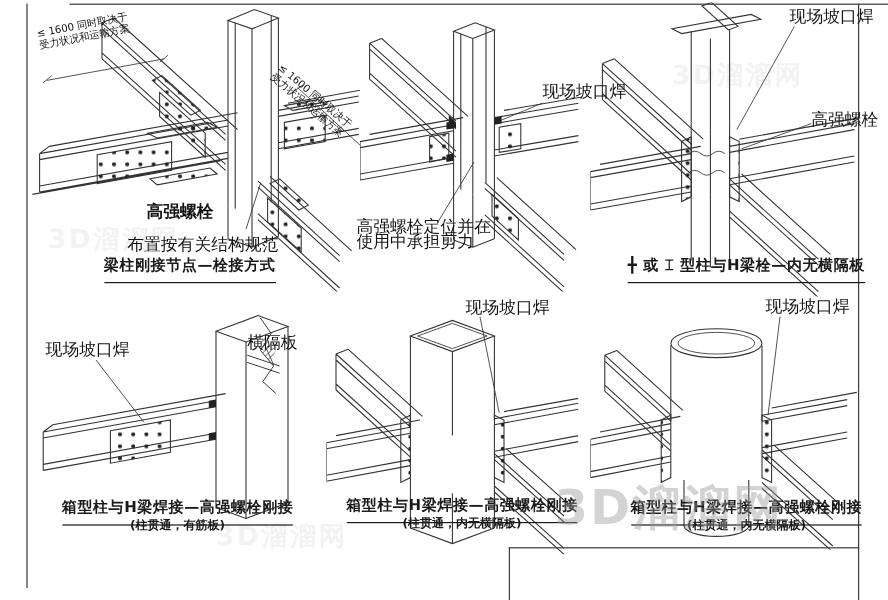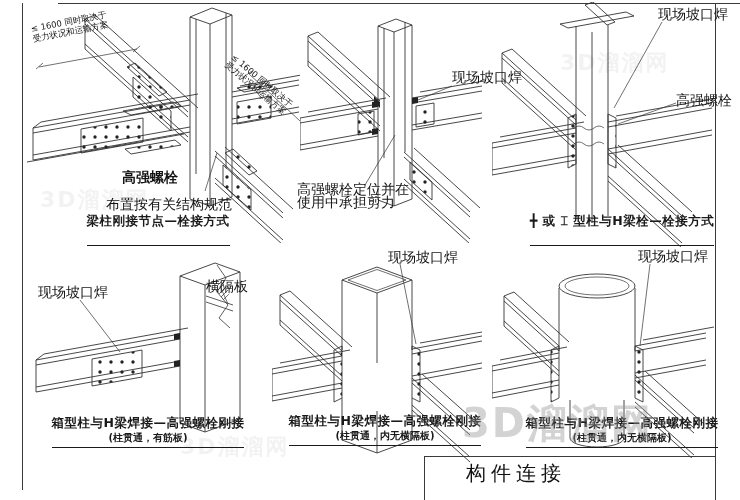--- a/index.html
+++ b/index.html
@@ -3,21 +3,21 @@
 <meta charset="utf-8">
 <style>
   html,body{margin:0;padding:0;background:#e8e8e8;}
   .sheet{position:relative;width:740px;height:500px;background:#ffffff;overflow:hidden;
          font-family:"DejaVu Sans","Liberation Sans",sans-serif;color:#1a1a1a;}
   .sheet svg{position:absolute;}
   .bline{position:absolute;}
   .lbl{position:absolute;font-size:14px;line-height:11px;white-space:nowrap;color:#141414;}
   .dim{font-size:8.5px;line-height:10px;transform-origin:left top;}
   .cap{position:absolute;font-size:12.5px;font-weight:bold;text-align:center;letter-spacing:0.5px;}
-  .cap .ul{border-bottom:1.3px solid #1a1a1a;padding-bottom:17px;}
+  .cap .ul{border-bottom:1.3px solid #1a1a1a;padding-bottom:7px;}
   .cap2{position:absolute;font-size:10px;font-weight:bold;text-align:center;}
   .tbtitle{position:absolute;font-size:20px;letter-spacing:5px;color:#111;}
   .wm{position:absolute;font-weight:bold;white-space:nowrap;pointer-events:none;}
   .wm-big{font-size:40px;color:rgba(150,150,150,0.42);letter-spacing:2px;}
   .wm-faint{font-size:22px;color:rgba(0,0,0,0.05);letter-spacing:2px;}
 </style>
 </head>
 <body>
 
 <div class="sheet">
@@ -221,37 +221,36 @@
   <div class="lbl" style="left:206px;top:281px;text-align:right;">横隔板</div>
 
   <div class="lbl" style="left:388px;top:252px;">现场坡口焊</div>
 
   <div class="lbl" style="left:638px;top:251px;">现场坡口焊</div>
 
   <div class="cap" style="left:48px;top:213px;width:220px;">
     <span class="ul">梁柱刚接节点—栓接方式</span>
   </div>
   <div class="cap" style="left:512px;top:213px;width:220px;">
-    <span class="ul">╋ 或 ⌶ 型柱与H梁栓—栓接方式</span>
+    <span class="ul">╋ 或 ⌶ 型柱与H梁栓—内无横隔板</span>
   </div>
   <div class="cap" style="left:38px;top:415px;width:220px;">
     <span class="ul">箱型柱与H梁焊接—高强螺栓刚接</span>
   </div>
   <div class="cap2" style="left:38px;top:431px;width:220px;">(柱贯通，有筋板)</div>
   <div class="cap" style="left:275px;top:413px;width:220px;">
     <span class="ul">箱型柱与H梁焊接—高强螺栓刚接</span>
   </div>
   <div class="cap2" style="left:275px;top:429px;width:220px;">(柱贯通，内无横隔板)</div>
   <div class="cap" style="left:512px;top:415px;width:220px;">
     <span class="ul">箱型柱与H梁焊接—高强螺栓刚接</span>
   </div>
   <div class="cap2" style="left:512px;top:431px;width:220px;">(柱贯通，内无横隔板)</div>
 
   <div class="bline" style="left:424px;top:456px;width:292px;border-top:1.2px solid #3a3a3a;"></div>
   <div class="bline" style="left:424px;top:456px;height:44px;border-left:1.2px solid #3a3a3a;"></div>
-  <div class="tbtitle" style="left:466px;top:460px;">构件连接</div>
 
   <div class="wm wm-big" style="left:462px;top:396px;">3D溜溜网</div>
   <div class="wm wm-faint" style="left:40px;top:185px;">3D溜溜网</div>
   <div class="wm wm-faint" style="left:560px;top:48px;">3D溜溜网</div>
   <div class="wm wm-faint" style="left:180px;top:432px;">3D溜溜网</div>
 
 </div>
 
 </body></html>

